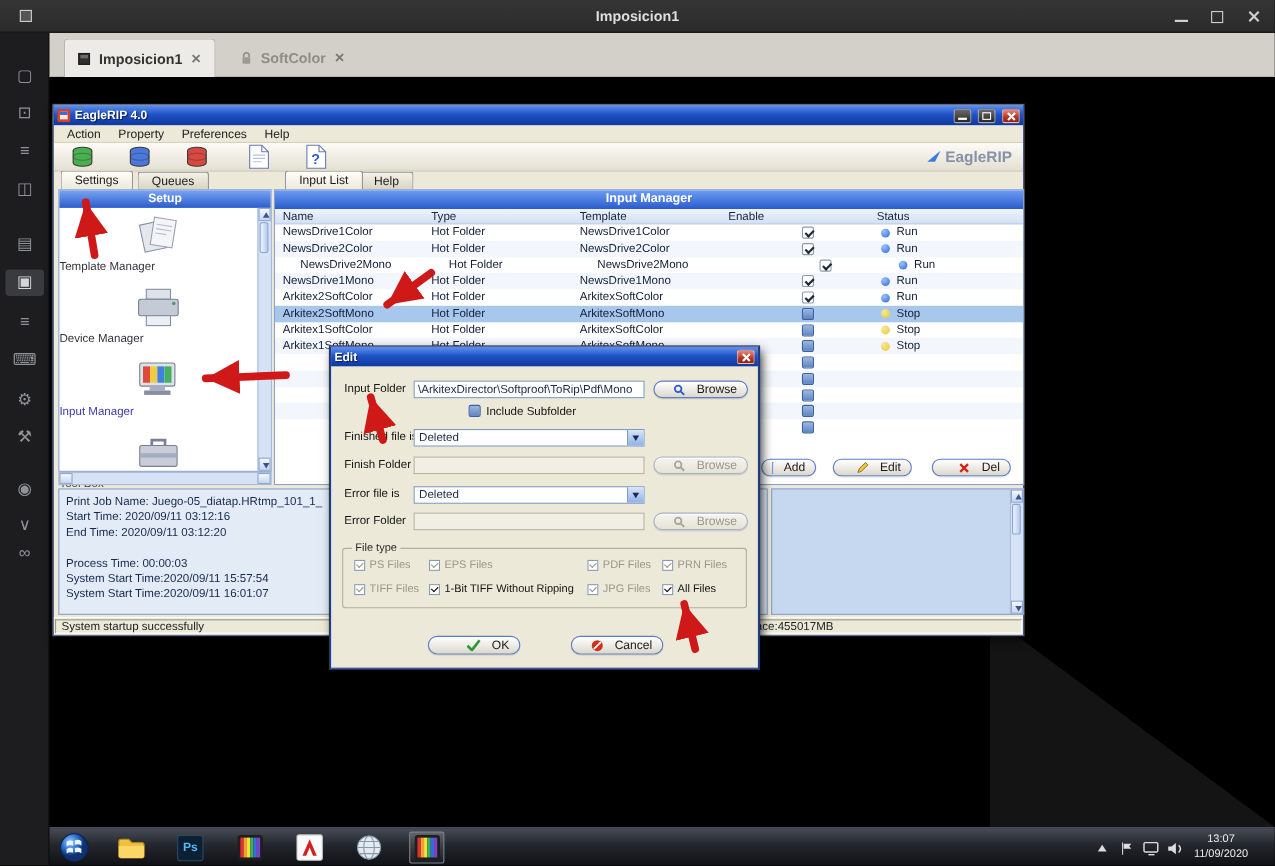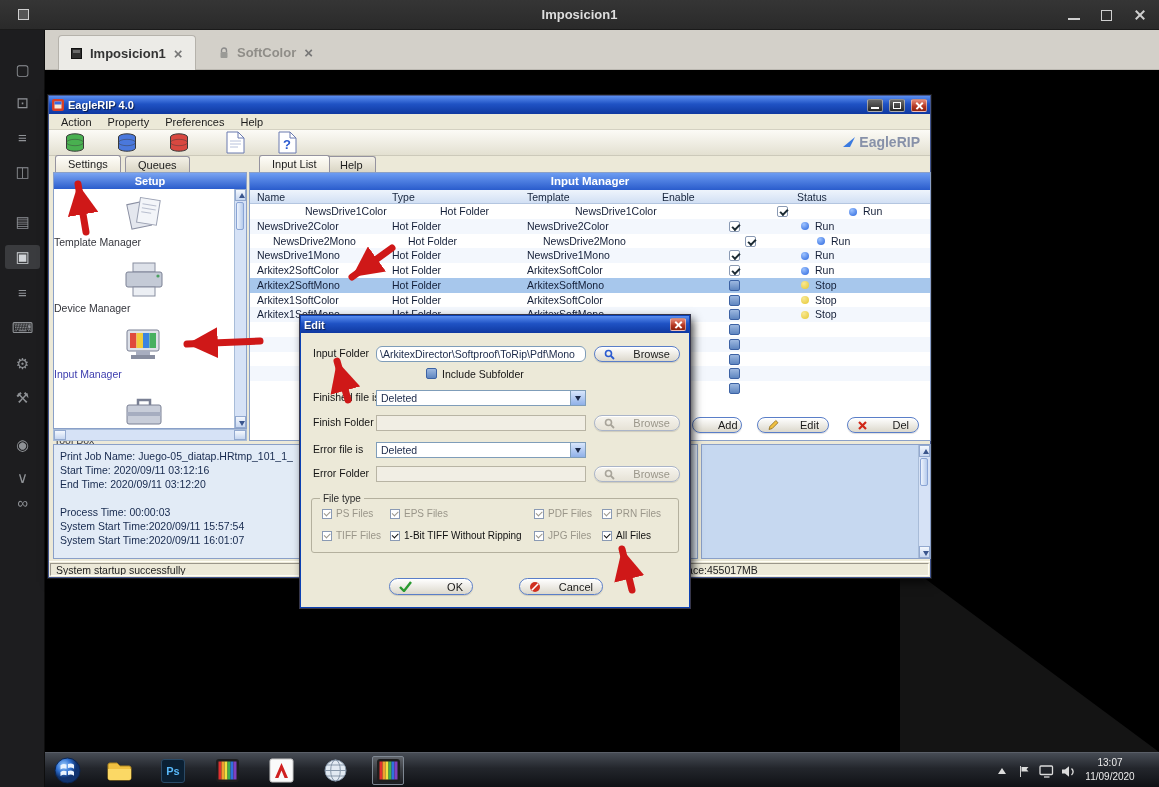--- a/index.html
+++ b/index.html
@@ -77,21 +77,21 @@
   .tr.alt{background:#f3f7fd}
   .tr.sel{background:var(--sel,#a7c7ec)}
   .tc{position:absolute;top:1px;line-height:13px;overflow:hidden;white-space:nowrap}
   .cb{position:absolute;left:479px;top:2px;width:11px;height:11px;background:#fff;border:1px solid #8a9ab4;border-radius:2px}
   .cb.checked::after{content:"";position:absolute;left:1.5px;top:2px;width:6px;height:3px;border-left:2px solid #1c2b33;border-bottom:2px solid #1c2b33;transform:rotate(-45deg)}
   .cb.sq{background:linear-gradient(#9db8e0,#5f86c0);border:1px solid #3c62a4}
   .dot{position:absolute;left:551px;top:3.5px;width:8px;height:8px;border-radius:50%}
   .dot.run{background:radial-gradient(circle at 35% 30%,#9cc2ff,var(--run,#2a66dd))}
   .dot.stop{background:radial-gradient(circle at 35% 30%,#f8e894,var(--stop,#e6c832))}
 
-  .pill{display:inline-flex;align-items:center;justify-content:space-between;gap:16px;height:16px;padding:0 9px;border:1px solid #5a7ec8;border-radius:9px;background:linear-gradient(#ffffff,#dcd8cc);font-size:11px;color:#1a1a1a;box-shadow:inset 0 1px 0 #fff,0 1px 1px #00000022;white-space:nowrap}
+  .pill{display:inline-flex;align-items:center;justify-content:flex-end;gap:10px;height:16px;padding:0 9px;border:1px solid #5a7ec8;border-radius:9px;background:linear-gradient(#ffffff,#dcd8cc);font-size:11px;color:#1a1a1a;box-shadow:inset 0 1px 0 #fff,0 1px 1px #00000022;white-space:nowrap}
   .pill.dis{color:#9a968a;border-color:#aab4c8;background:linear-gradient(#f6f4ee,#e6e2d6)}
   .tp-btn{position:absolute;top:244px}
 
   .log-pane{position:absolute;left:4px;top:348px;width:645px;height:115px;background:#e2ebf6;border:1px solid #8aa0c8;padding:4px 6px;font-size:10.5px;color:#16294e;line-height:14px;overflow:hidden}
   .right-pane{position:absolute;left:652px;top:348px;width:230px;height:115px;background:#c6d8f0;border:1px solid #8aa0c8}
   .right-pane .vscroll{top:0}
 
   .statusbar{position:absolute;left:0;top:465px;width:100%;height:16px;background:#ece9d8;border-top:1px solid #fffef6;display:flex;font-size:10.5px;color:#222}
   .sb-cell{border:1px solid;border-color:#9a968a #fffef6 #fffef6 #9a968a;height:13px;margin:1px 1px;line-height:12px;padding:0 5px;overflow:hidden;white-space:nowrap}
   .sb-cell.c1{width:618px}.sb-cell.c2{flex:1}
@@ -333,21 +333,21 @@
               <path d="M2 10.5l1-3.2 5.8-5.8 2.2 2.2-5.8 5.8z" fill="#f0c040" stroke="#8a6a20" stroke-width="0.8"></path>
             </svg>
           <span>Edit</span>
         </div>
         <div class="pill tp-btn" style="left:597px;width:72px">
           <svg width="11" height="11">
               <path d="M2 2l7 7M9 2L2 9" stroke="#d02818" stroke-width="2.2"></path>
             </svg>
           <span>Del</span>
         </div>
-      <div class="tr" style="top: 31px; margin-left: 48px;">
+      <div class="tr" style="top: 31px;">
             <span class="tc" style="left: 7px; width: 132px;">NewsDrive1Color</span>
             <span class="tc" style="left: 142px; width: 132px;">Hot Folder</span>
             <span class="tc" style="left: 277px; width: 132px;">NewsDrive1Color</span>
             <span class="cb checked"></span>
             <span class="dot run"></span>
             <span class="tc" style="left: 565px; width: 80px;">Run</span>
           </div>
           <div class="tr alt" style="top: 45.75px;">
             <span class="tc" style="left: 7px; width: 132px;">NewsDrive2Color</span>
             <span class="tc" style="left: 142px; width: 132px;">Hot Folder</span>
@@ -444,21 +444,21 @@
       </div>
     </div>
 
     <div id="dialog">
       <div class="xp-title" style="height:17px">
         <span class="t">Edit</span>
         <span class="xp-btn close"></span>
       </div>
 
       <span class="dlg-label" style="left:12px;top:31px">Input Folder</span>
-      <input class="fld" style="left: 75px; top: 30px; width: 210px; border-radius: 6px;" readonly="" value="\ArkitexDirector\Softproof\ToRip\Pdf\Mono">
+      <input class="fld" style="left: 75px; top: 30px; width: 210px;" readonly="" value="\ArkitexDirector\Softproof\ToRip\Pdf\Mono">
       <div class="pill" style="position:absolute;left:293px;top:30px;width:86px">
         <svg width="11" height="11">
             <circle cx="4.5" cy="4.5" r="3" fill="none" stroke="#2a5ad0" stroke-width="1.6"></circle>
             <path d="M7 7l3 3" stroke="#2a5ad0" stroke-width="1.8"></path>
           </svg>
         <span>Browse</span>
       </div>
 
       <span class="sqbox" style="left:125px;top:52px"></span>
       <span class="dlg-label" style="left:141px;top:52px">Include Subfolder</span>

